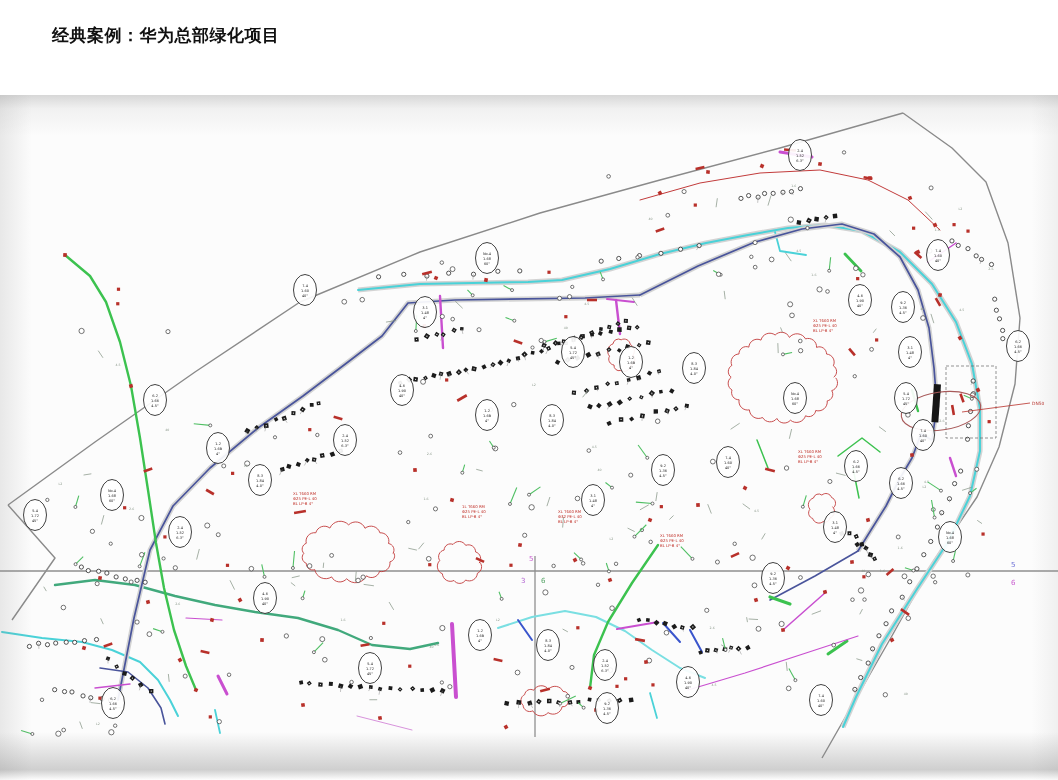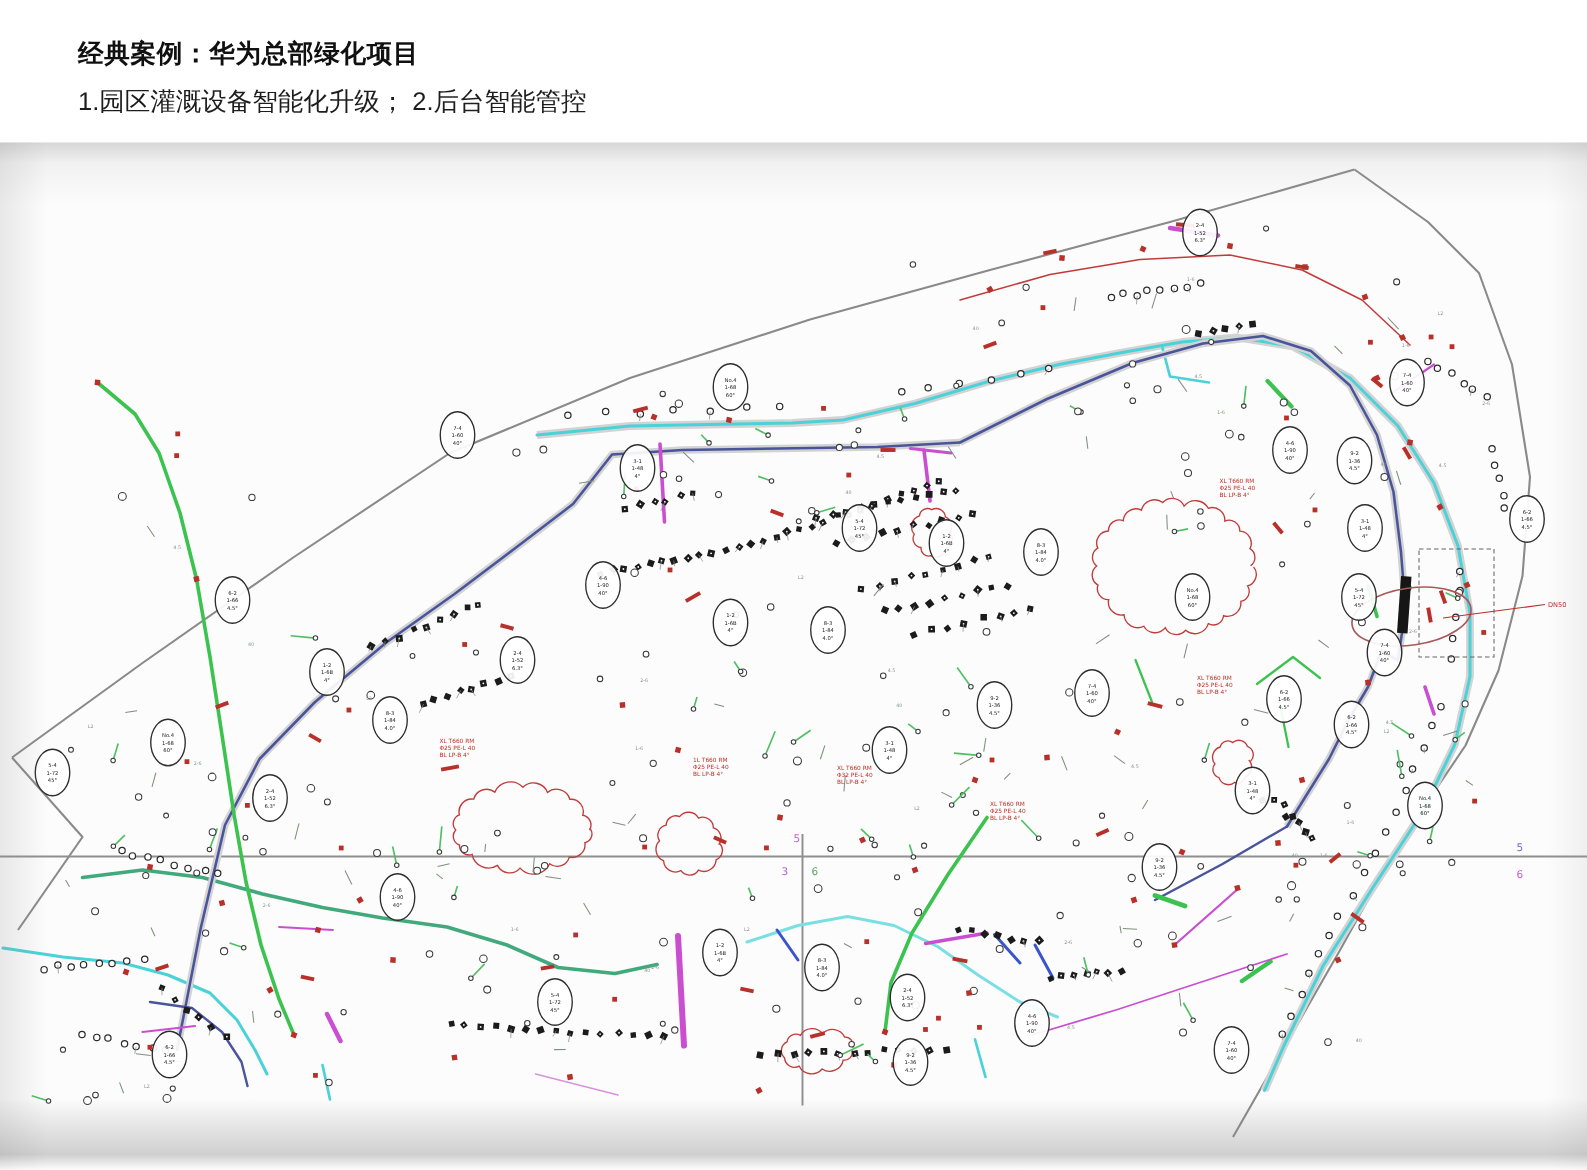--- a/index.html
+++ b/index.html
@@ -22,21 +22,20 @@
       linear-gradient(270deg, rgba(150,150,150,.12) 0%, rgba(255,255,255,0) 2.5%);
   }
   svg{display:block;position:relative;z-index:1;}
   svg text{font-family:"DejaVu Sans",sans-serif;}
 </style>
 </head>
 <body>
 
 <div class="header">
   <h1 class="title">经典案例：华为总部绿化项目</h1>
-  <p class="subtitle">1.园区灌溉设备智能化升级； 2.后台智能管控</p>
 </div>
 
 <div class="plan">
   <svg width="1058" height="685" viewBox="0 95 1058 685">
       <g>
         <path d="M8,505L95,442L195,372L300,302L420,252L540,213L660,180L780,148L903,113" fill="none" stroke="#8a8a8a" stroke-width="1.4" stroke-linejoin="round"></path>
         <path d="M903,113L952,148L986,182L1008,243L1020,318L1015,384L999,447L977,497L933,562L893,634L838,730L822,758" fill="none" stroke="#8a8a8a" stroke-width="1.4" stroke-linejoin="round"></path>
         <path d="M8,505L55,558L12,620" fill="none" stroke="#8a8a8a" stroke-width="1.4" stroke-linejoin="round"></path>
       </g>
       <g>

